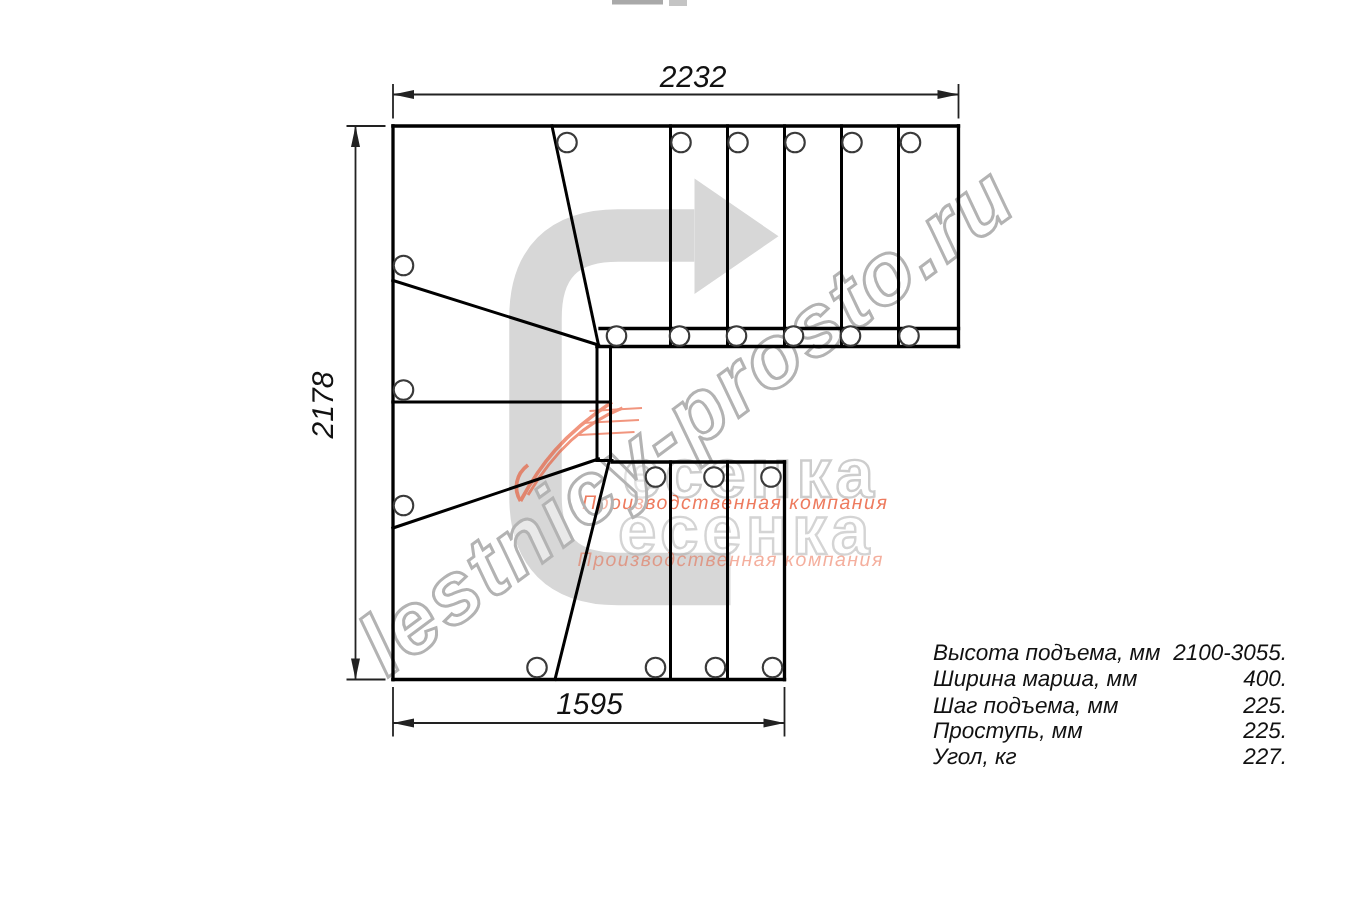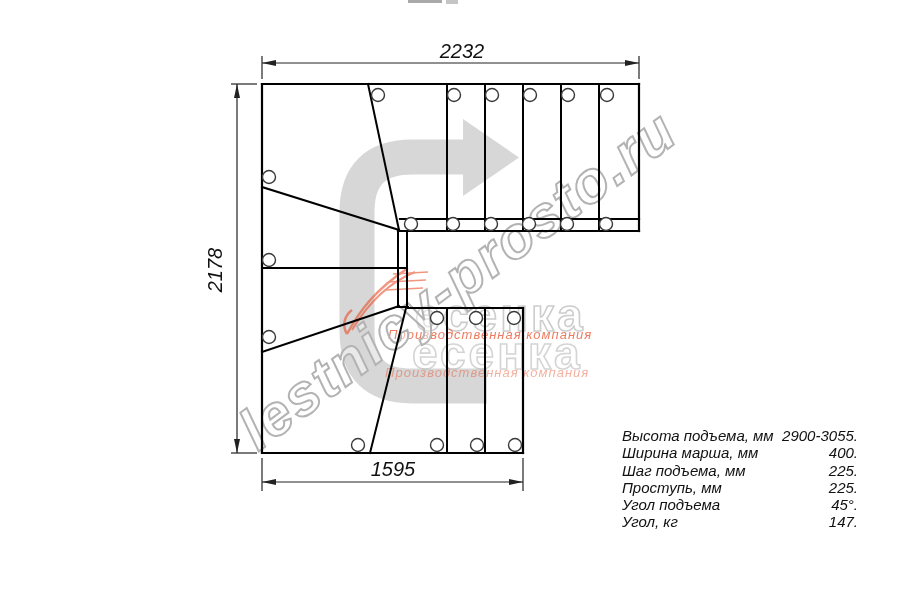--- a/index.html
+++ b/index.html
@@ -143,36 +143,32 @@
       </g>
     </g>
     <text class="dim-text" x="462" y="58" text-anchor="middle">2232</text>
     <text class="dim-text" transform="translate(222,270) rotate(-90)" text-anchor="middle">2178</text>
     <text class="dim-text" x="393" y="476" text-anchor="middle">1595</text>
   </svg>
 
   <div class="specs">
     <div class="spec-row">
       <span class="spec-label">Высота подъема, мм</span>
-      <span class="spec-val">2900-3055.</span>
+      <span class="spec-val">2100-3055.</span>
     </div>
     <div class="spec-row">
       <span class="spec-label">Ширина марша, мм</span>
       <span class="spec-val">400.</span>
     </div>
     <div class="spec-row">
       <span class="spec-label">Шаг подъема, мм</span>
       <span class="spec-val">225.</span>
     </div>
     <div class="spec-row">
       <span class="spec-label">Проступь, мм</span>
       <span class="spec-val">225.</span>
     </div>
     <div class="spec-row">
-      <span class="spec-label">Угол подъема</span>
-      <span class="spec-val">45°.</span>
-    </div>
-    <div class="spec-row">
       <span class="spec-label">Угол, кг</span>
-      <span class="spec-val">147.</span>
+      <span class="spec-val">227.</span>
     </div>
   </div>
 </div>
 
 </body></html>

